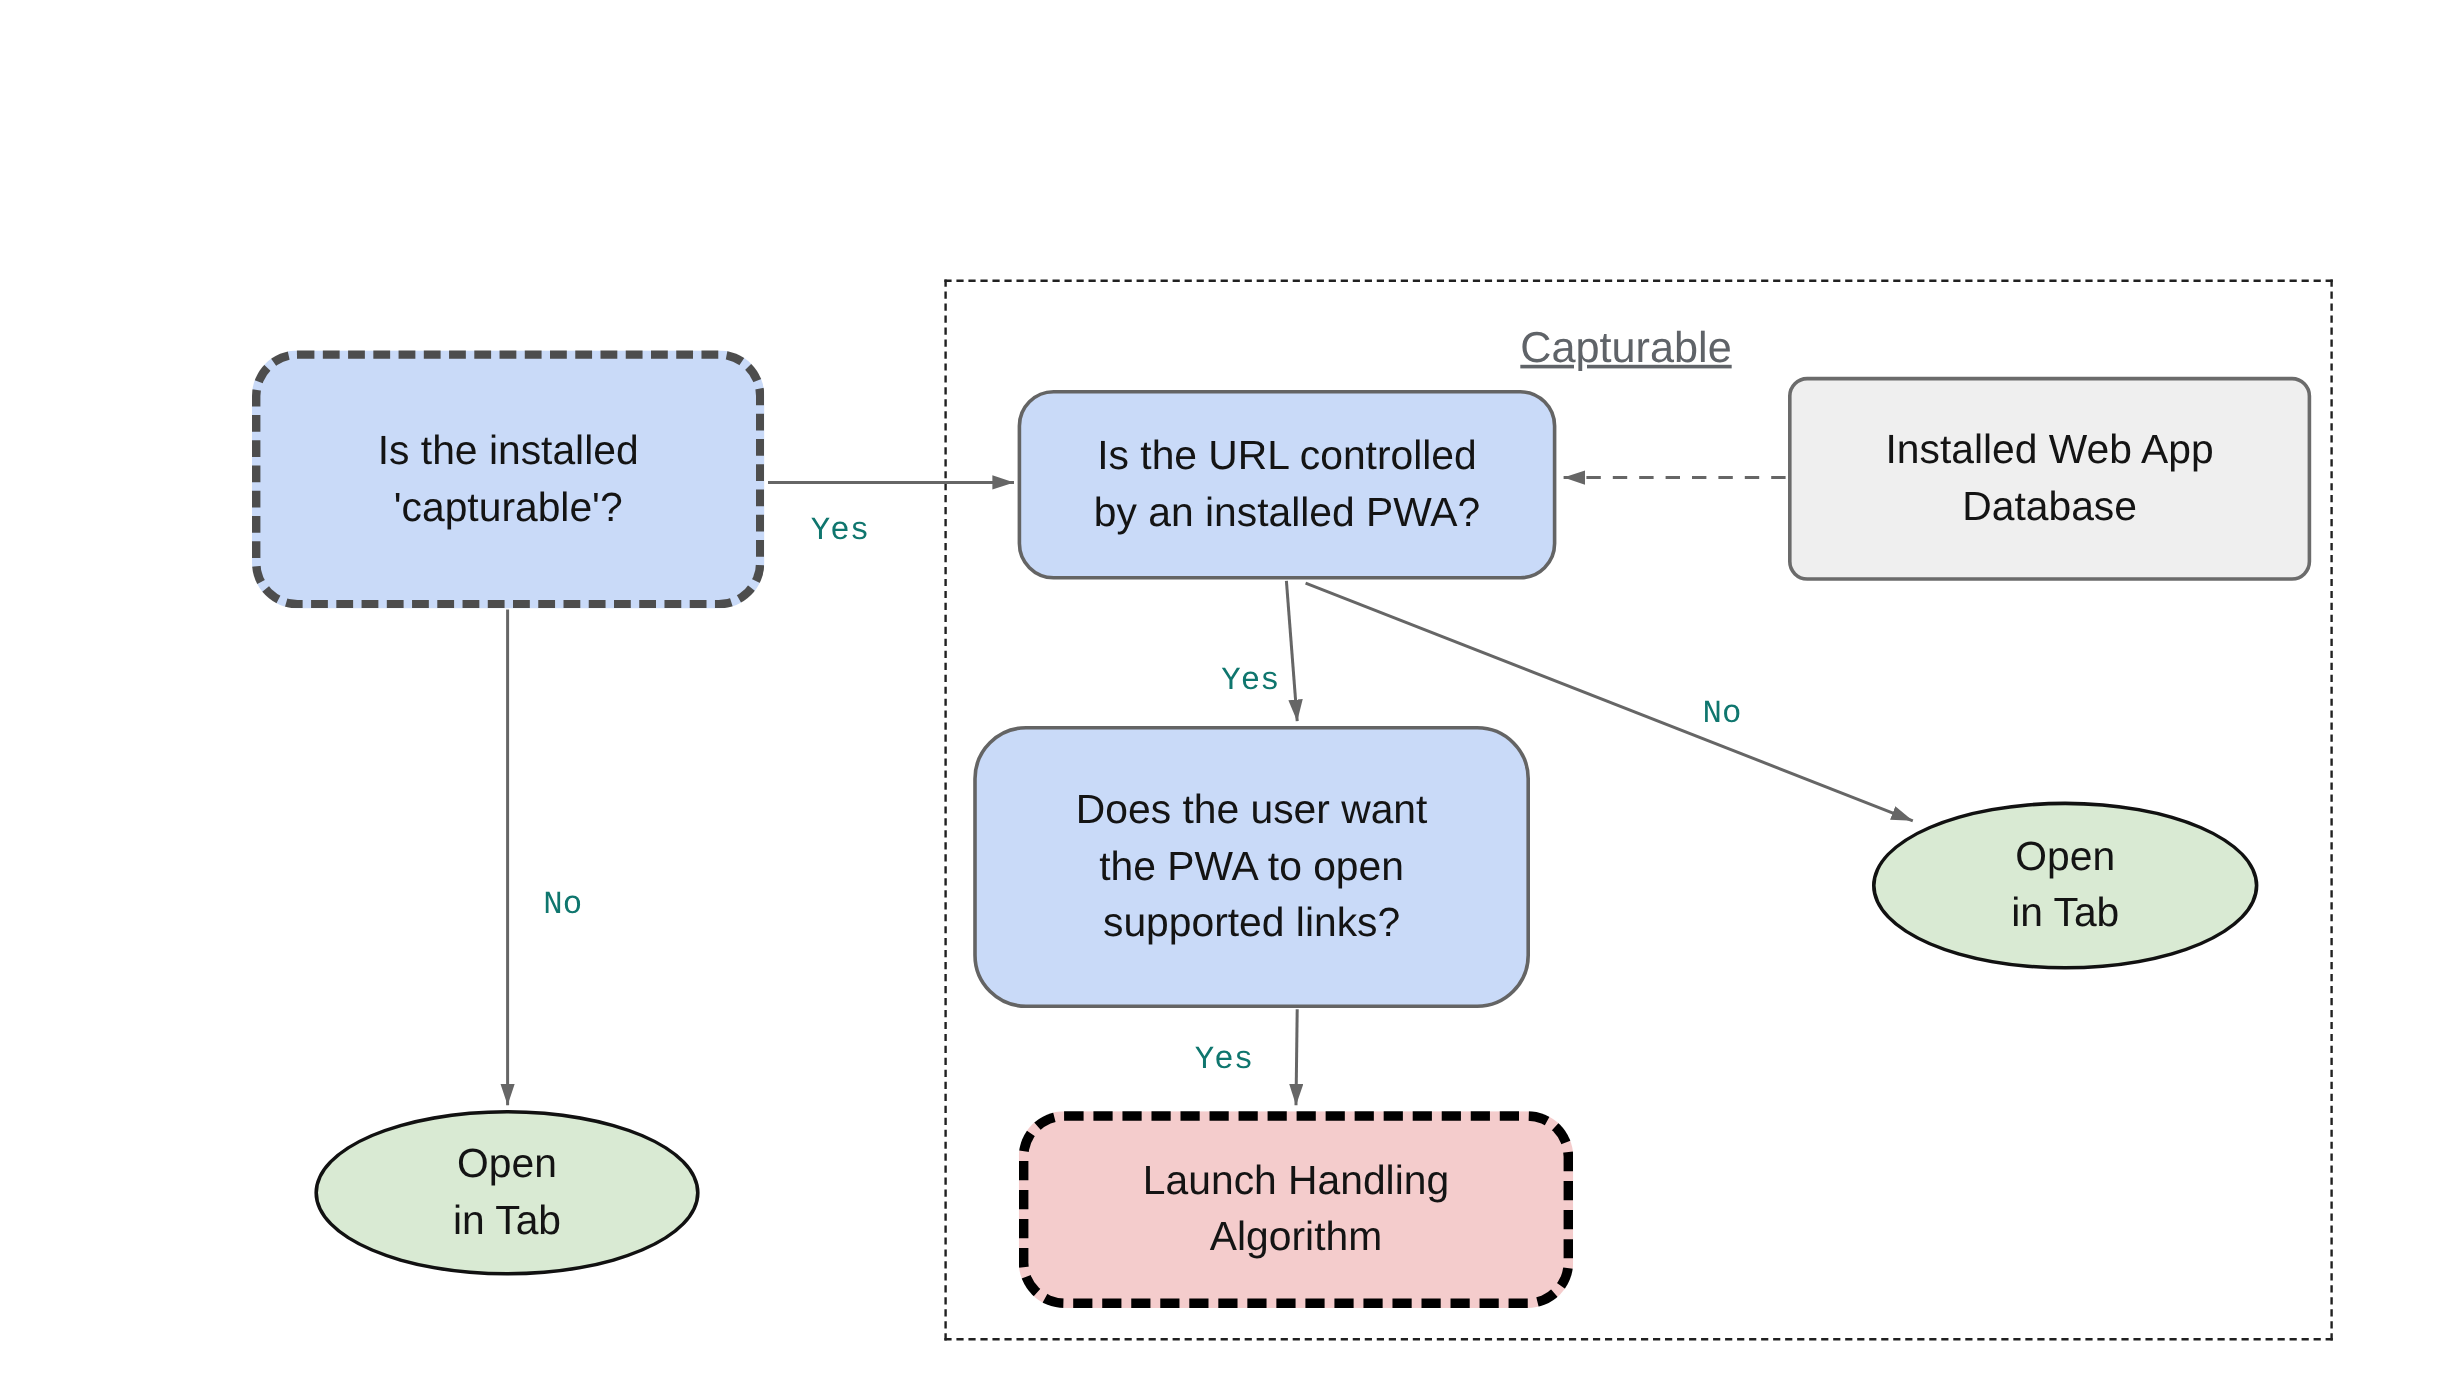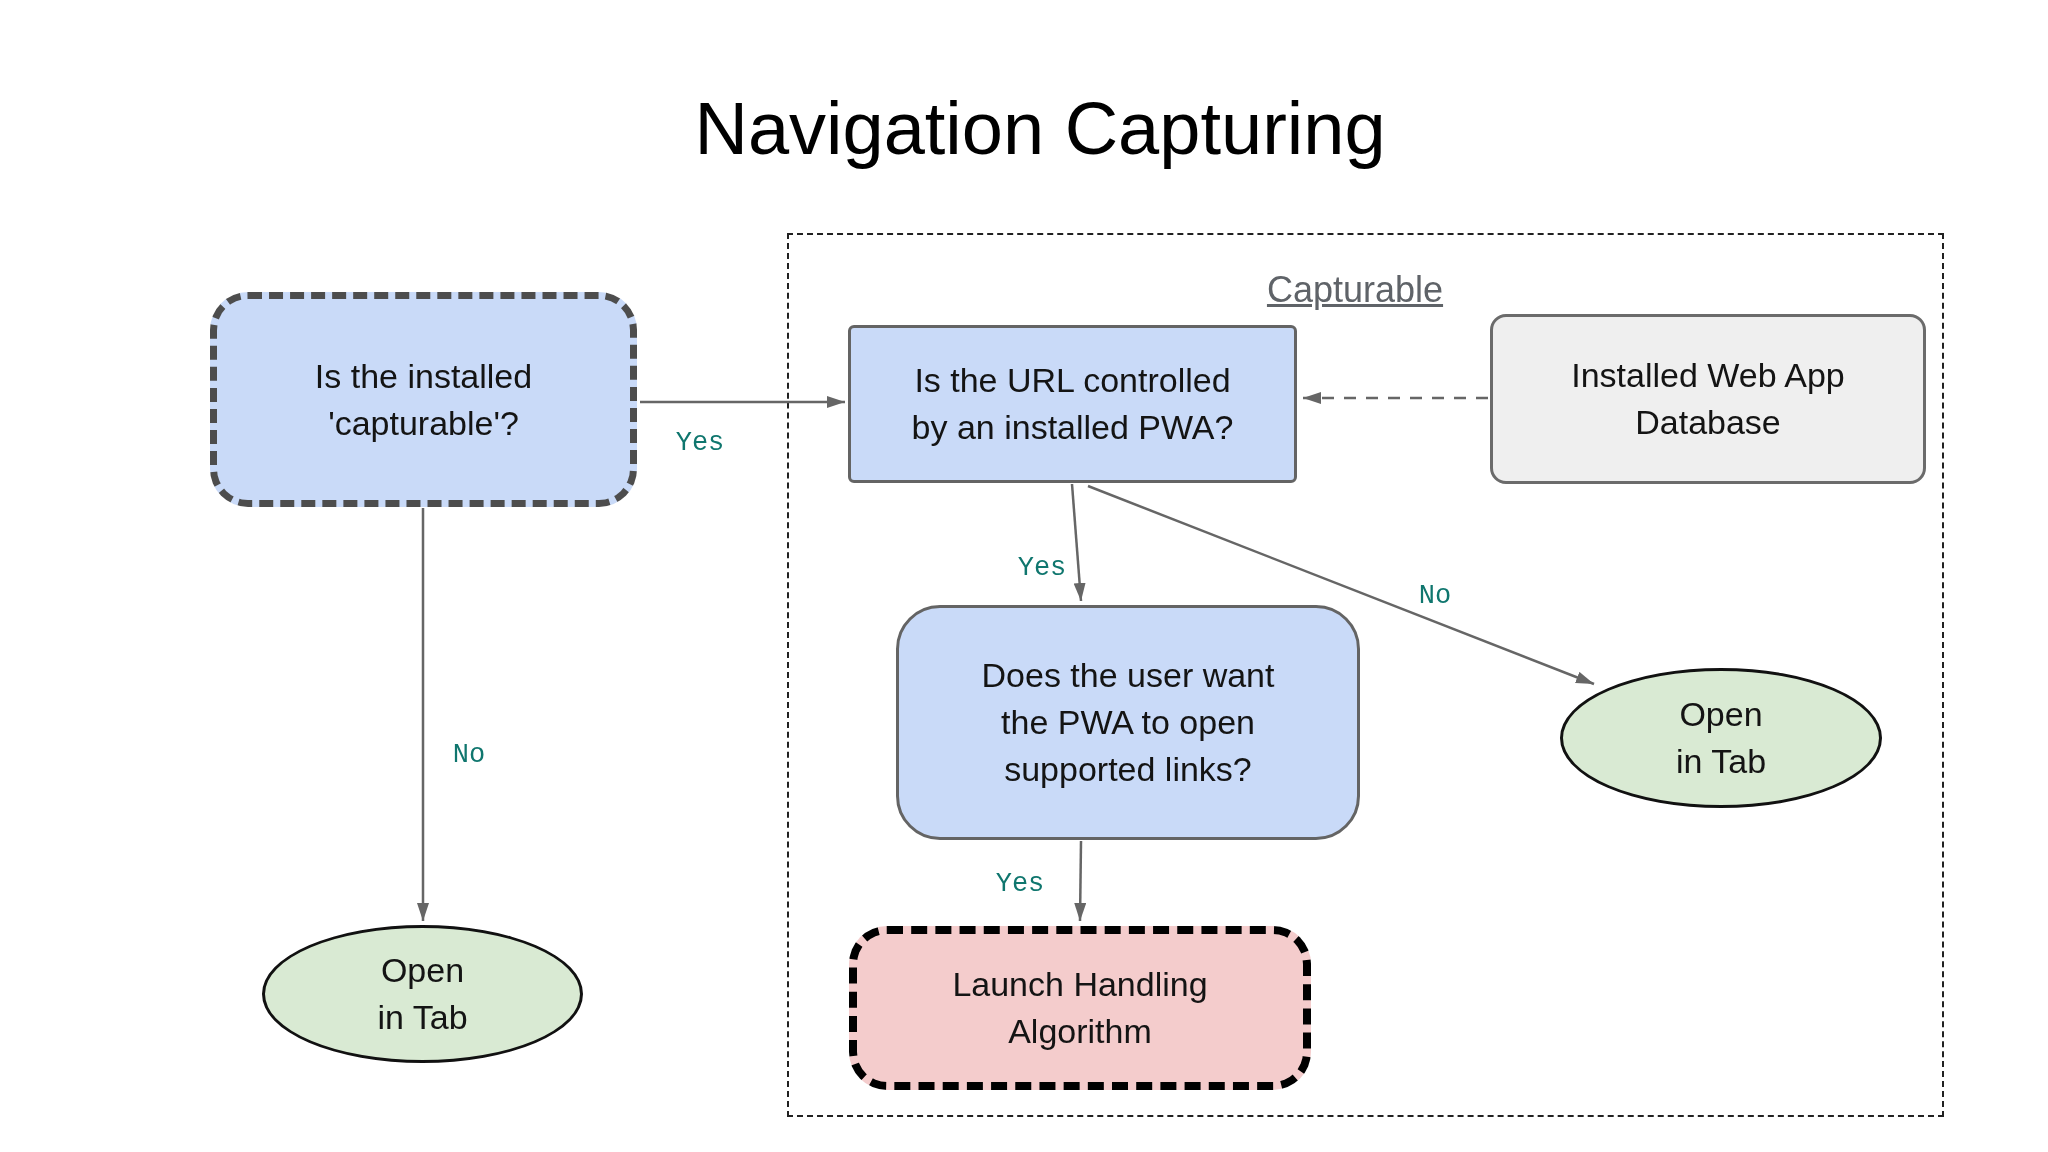--- a/index.html
+++ b/index.html
@@ -20,43 +20,42 @@
     font-size:36px;color:#5f6368;white-space:nowrap;text-decoration:underline;
   }
   .node{
     position:absolute;display:flex;align-items:center;justify-content:center;
     text-align:center;white-space:pre-line;color:#141414;font-size:34px;line-height:47px;
     box-sizing:border-box;
   }
   #q1{left:210px;top:292px;width:427px;height:215px;background:#c9daf8;
       border:7px dashed #4d4d4d;border-radius:38px;}
   #q2{left:848px;top:325px;width:449px;height:158px;background:#c9daf8;
-      border:3px solid #646464;border-radius:6px;}
+      border:3px solid #646464;border-radius:30px;}
   #db{left:1490px;top:314px;width:436px;height:170px;background:#efefef;
       border:3px solid #6b6b6b;border-radius:16px;}
-  #q3{left:896px;top:605px;width:464px;height:235px;background:#c9daf8;
+  #q3{left:811px;top:605px;width:464px;height:235px;background:#c9daf8;
       border:3px solid #646464;border-radius:44px;}
   #launch{left:849px;top:926px;width:462px;height:164px;background:#f4cccc;
       border:8px dashed #000000;border-radius:38px;}
   #tab-left{left:262px;top:925px;width:321px;height:138px;background:#d9ead3;
       border:3px solid #111111;border-radius:50%;}
   #tab-right{left:1560px;top:668px;width:322px;height:140px;background:#d9ead3;
       border:3px solid #111111;border-radius:50%;}
   .edge-label{
     position:absolute;transform:translate(-50%,-50%);
     font-size:27px;color:#0f766e;white-space:nowrap;font-family:Liberation Mono, monospace;
   }
   #edges{position:absolute;left:0;top:0;width:2048px;height:1152px;}
 </style>
 </head>
 <body>
 
 <div id="stage">
 
-  <div id="title">Navigation Capturing</div>
 
   <div id="group-box"></div>
   <div id="group-label">Capturable</div>
 
   <svg id="edges" viewBox="0 0 2048 1152" xmlns="http://www.w3.org/2000/svg">
     <defs>
       <marker id="arrow" markerUnits="userSpaceOnUse" markerWidth="20" markerHeight="14" refX="18" refY="6" orient="auto">
         <path d="M0,0 L18,6 L0,12 Z" fill="#666666"></path>
       </marker>
     </defs>

